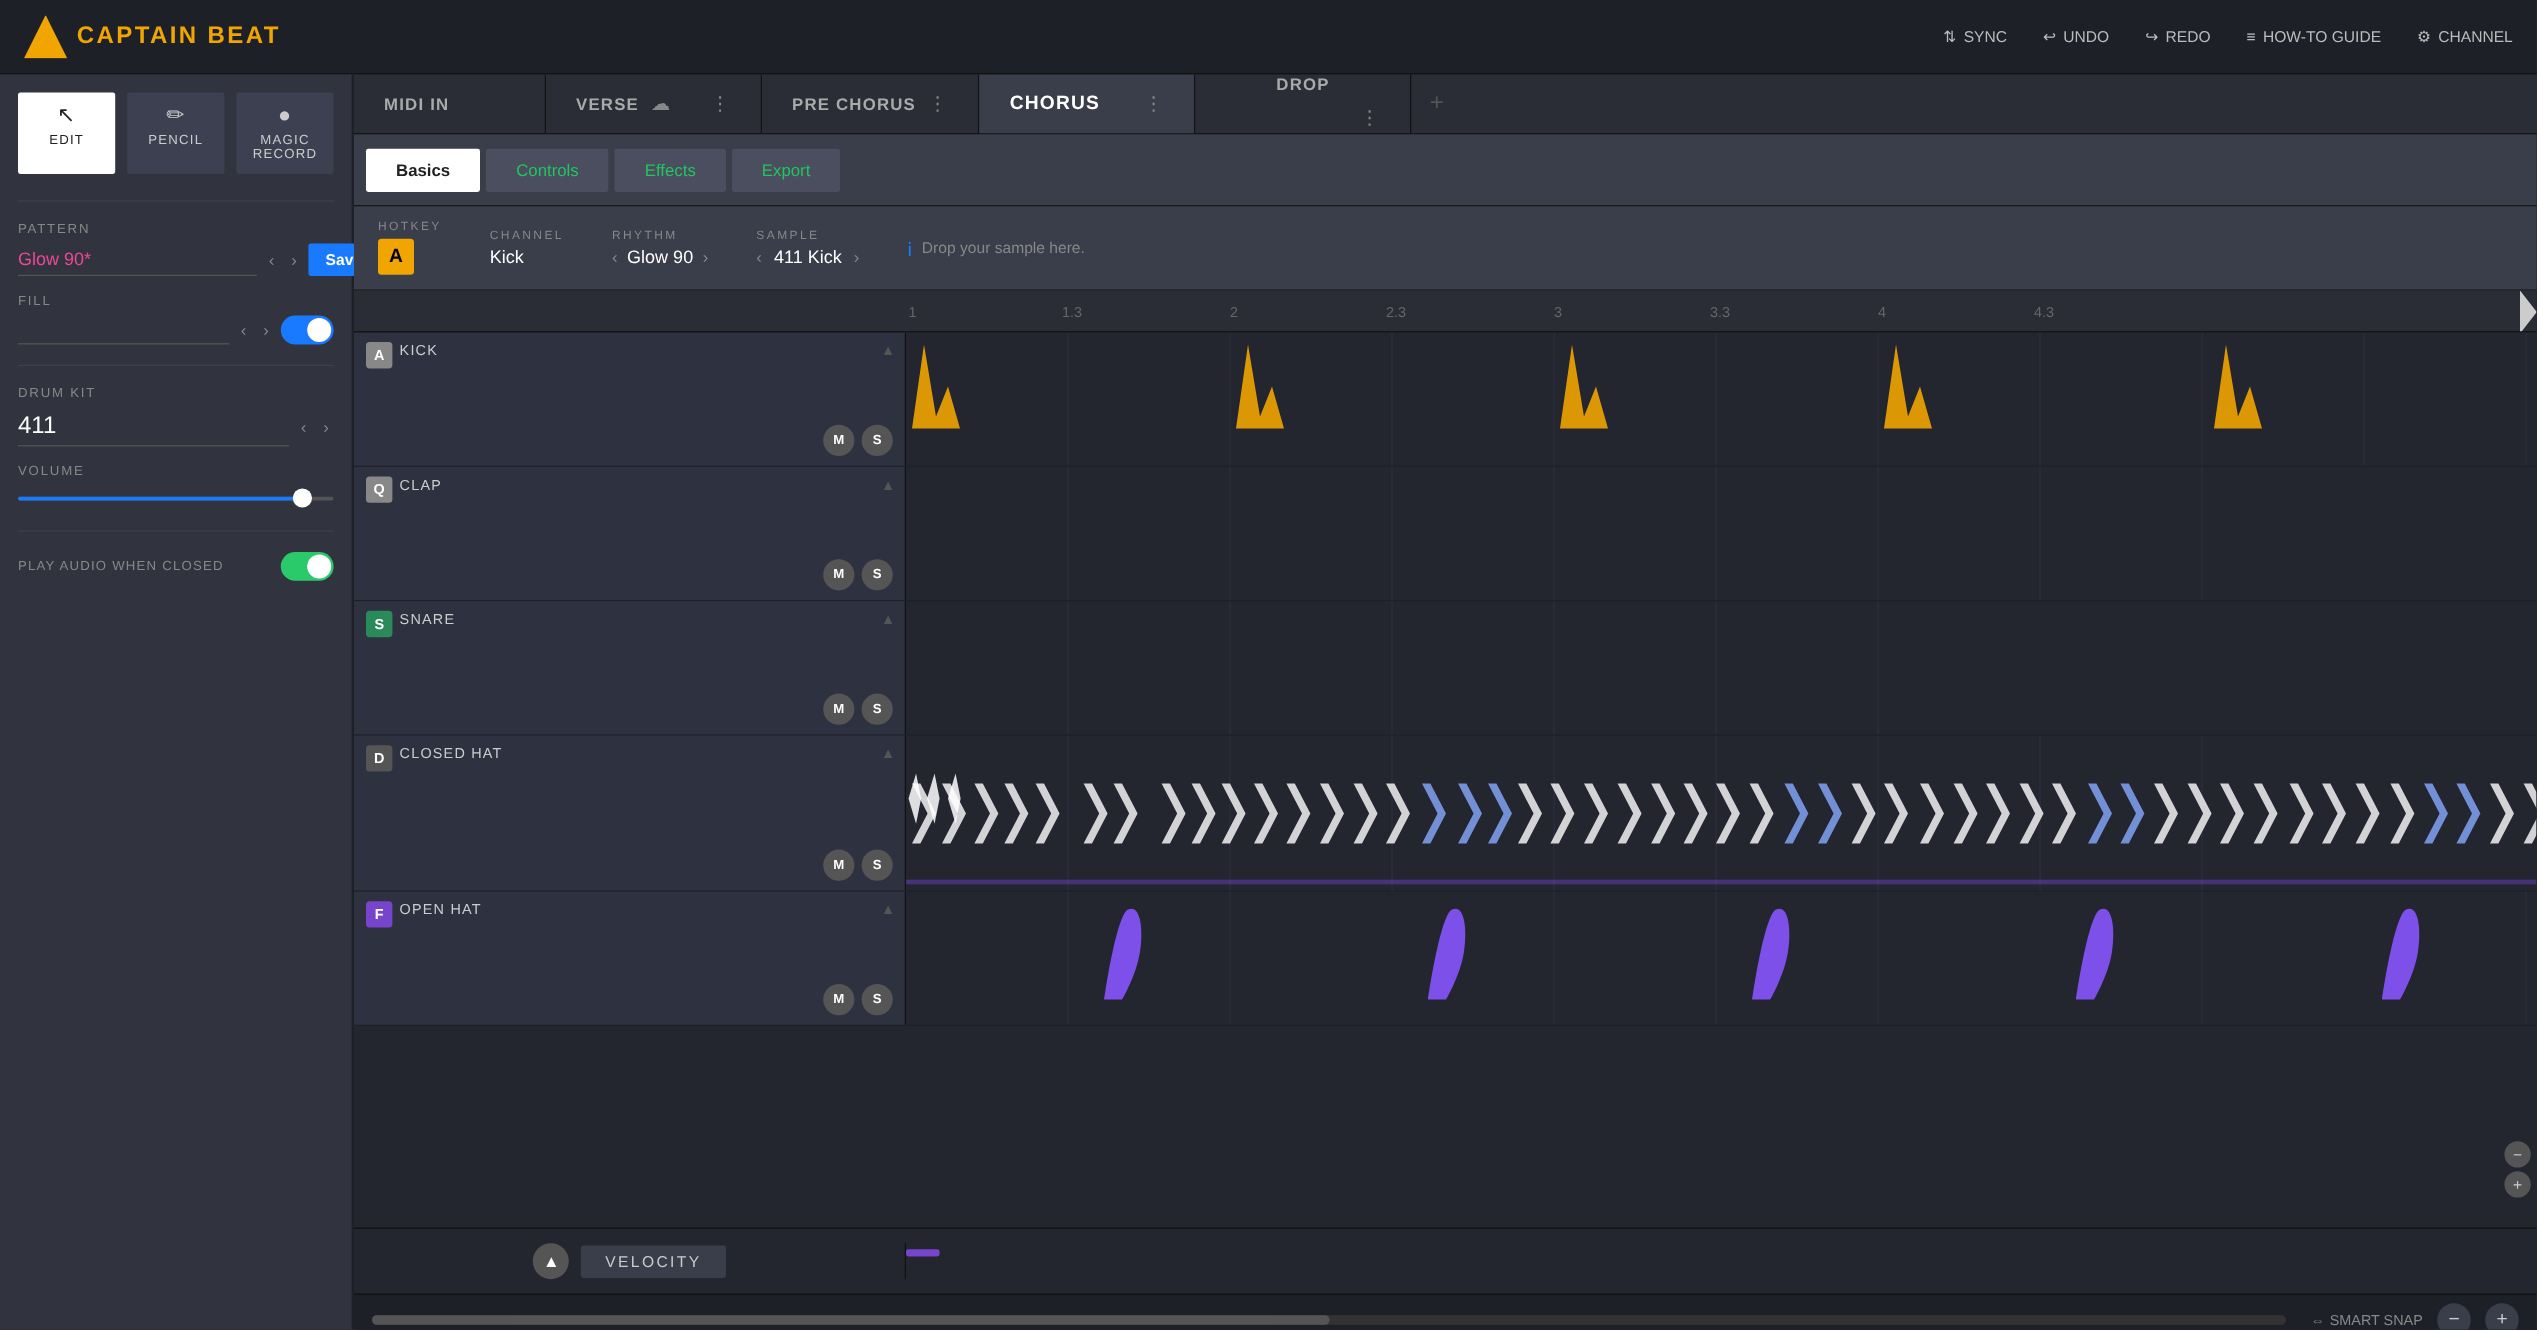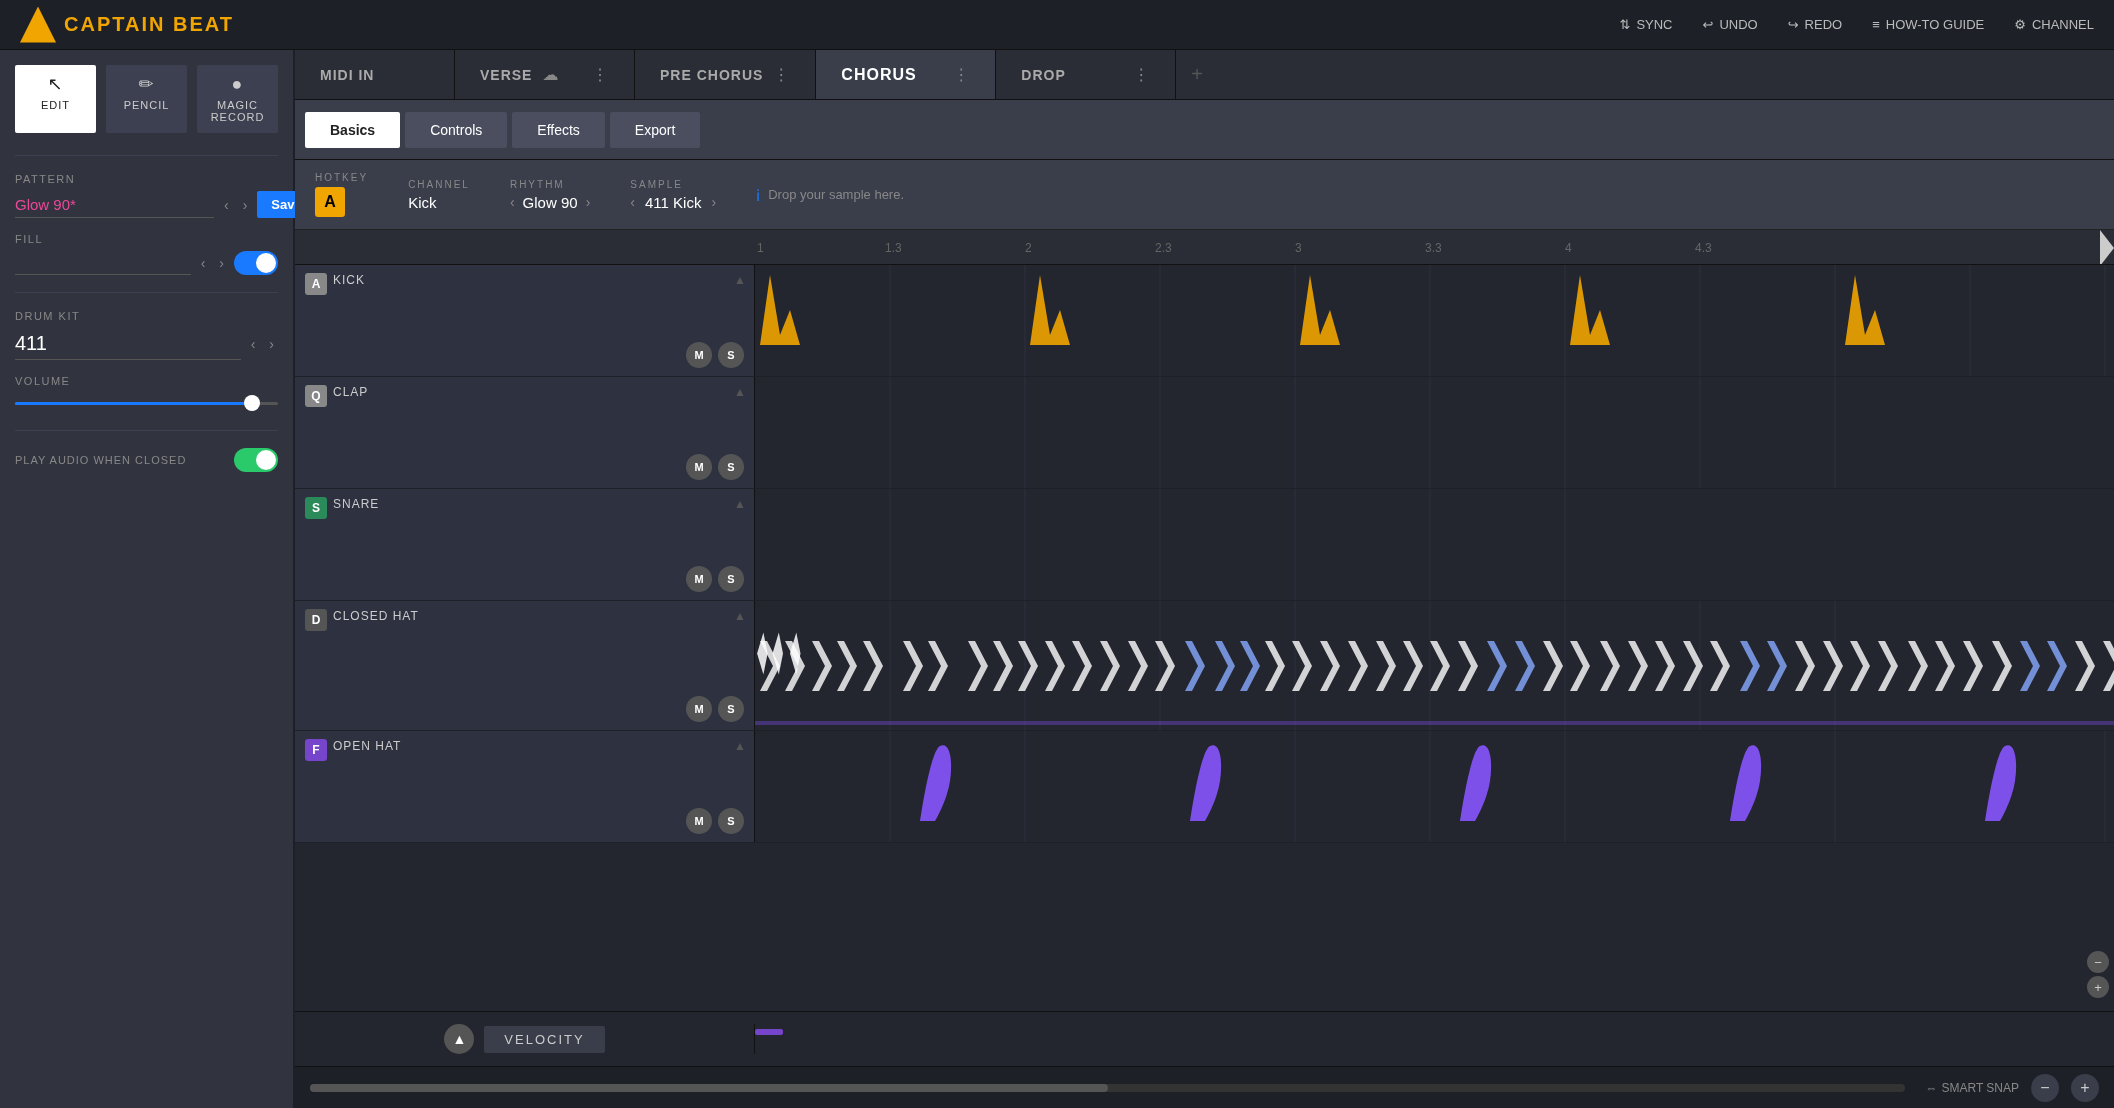--- a/index.html
+++ b/index.html
@@ -8,21 +8,21 @@
       background: #2a2d36;
       color: #ccc;
       width: 2114px;
       height: 1108px;
       overflow: hidden;
       font-size: 13px;
     }
 
     
     #topbar {
-      height: 50px;
+      height: 62px;
       background: #1e2028;
       display: flex;
       align-items: center;
       padding: 0 20px;
       gap: 30px;
       border-bottom: 1px solid #111;
     }
     #logo {
       display: flex;
       align-items: center;
@@ -229,21 +229,21 @@
     }
     .section-tab.active {
       background: #3a3d4a;
       color: #fff;
     }
     .section-tab-name { font-weight: bold; }
     .section-tab-dots { margin-left: auto; font-size: 16px; color: #888; cursor: pointer; }
     .section-tab-upload { font-size: 16px; color: #888; }
     .chorus-tab { background: #1e2028; }
     .chorus-tab .section-tab-name { color: #fff; font-size: 16px; }
-    .drop-tab { min-width: 180px; }
+    .drop-tab { min-width: 180px; flex-direction: column; }
     .midi-tab { min-width: 160px; }
     .add-tab {
       display: flex;
       align-items: center;
       padding: 0 15px;
       color: #555;
       font-size: 20px;
       cursor: pointer;
     }
 
@@ -253,21 +253,21 @@
       background: #3a3d4a;
       display: flex;
       align-items: center;
       padding: 0 10px;
       gap: 5px;
       border-bottom: 1px solid #111;
     }
     .panel-tab {
       padding: 10px 25px;
       background: #4a4e5f;
-      color: #ffffff;
+      color: #22c55e;
       border: none;
       cursor: pointer;
       font-size: 14px;
       border-radius: 2px;
     }
     .panel-tab.active {
       background: #fff;
       color: #222;
       font-weight: bold;
     }

